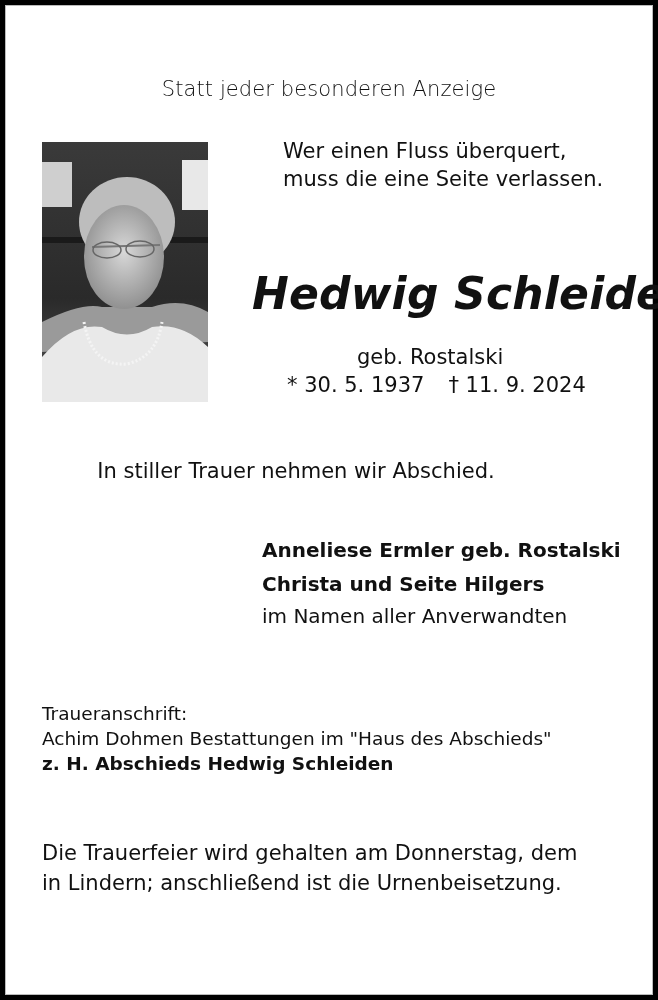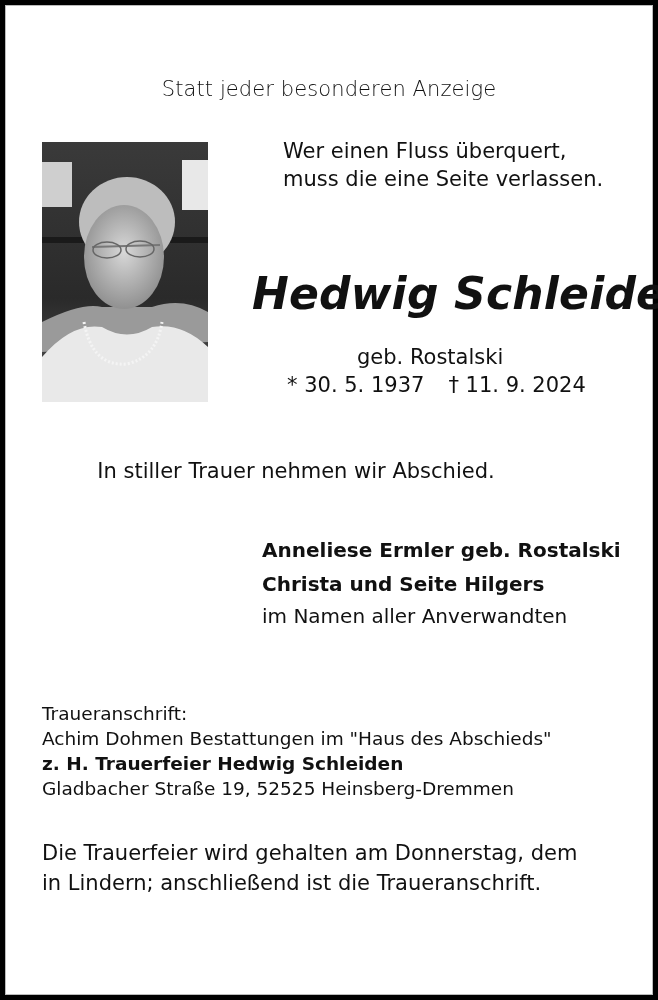--- a/index.html
+++ b/index.html
@@ -78,20 +78,19 @@
 
 <div class="abs mourners">
   <div class="b">Anneliese Ermler geb. Rostalski</div>
   <div class="b">Christa und Seite Hilgers</div>
   <div class="r">im Namen aller Anverwandten</div>
 </div>
 
 <div class="abs address">
   <div>Traueranschrift:</div>
   <div>Achim Dohmen Bestattungen im "Haus des Abschieds"</div>
-  <div class="b">z. H. Trauerfeier Hedwig Schleiden</div>
-  <div>Gladbacher Straße 19, 52525 Heinsberg-Dremmen</div>
+  <div class="b">z. H. Abschieds Hedwig Schleiden</div>
 </div>
 
 <div class="abs service">
   <div>Die Trauerfeier wird gehalten am Donnerstag, dem</div>
-  <div>in Lindern; anschließend ist die Traueranschrift.</div>
+  <div>in Lindern; anschließend ist die Urnenbeisetzung.</div>
 </div>
 
 </body></html>

